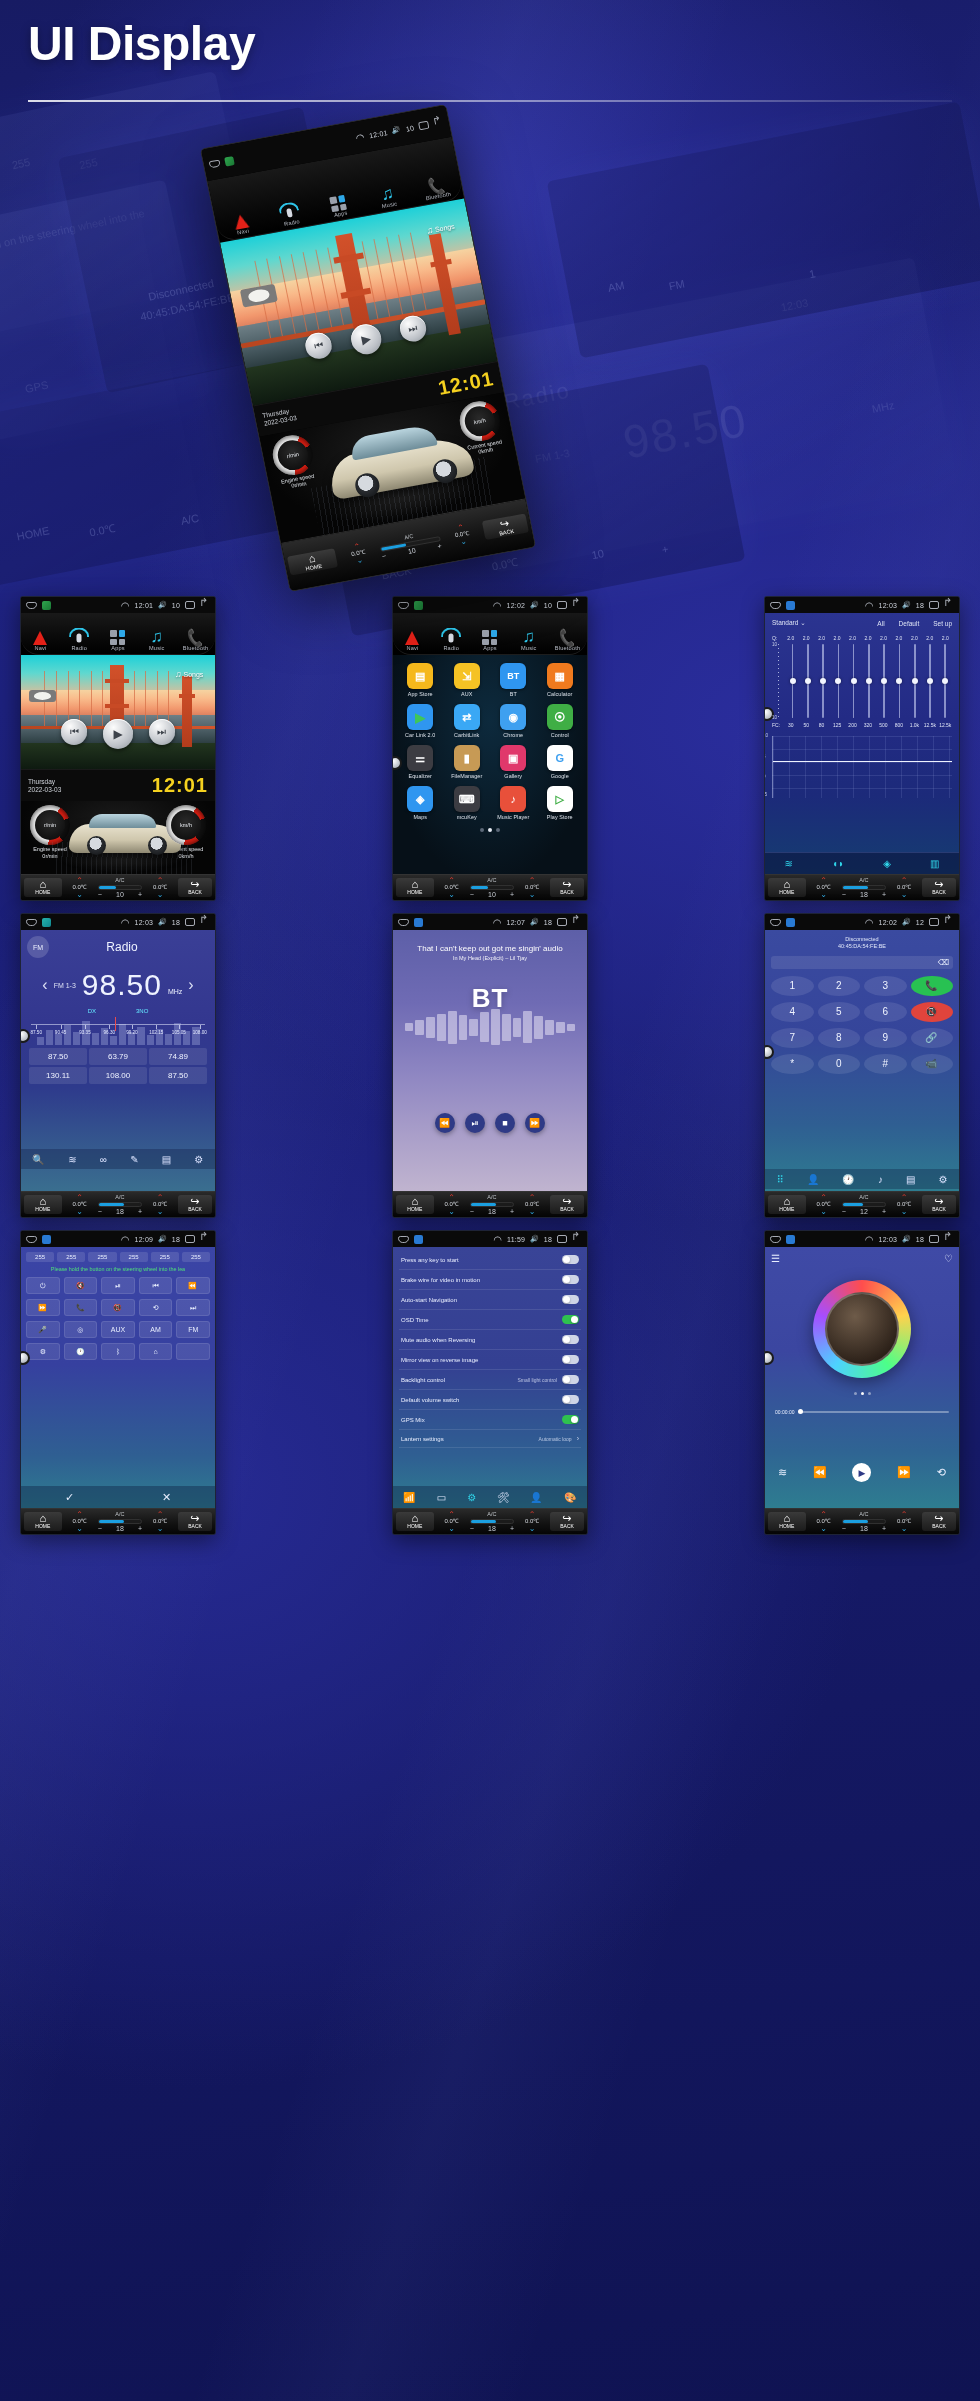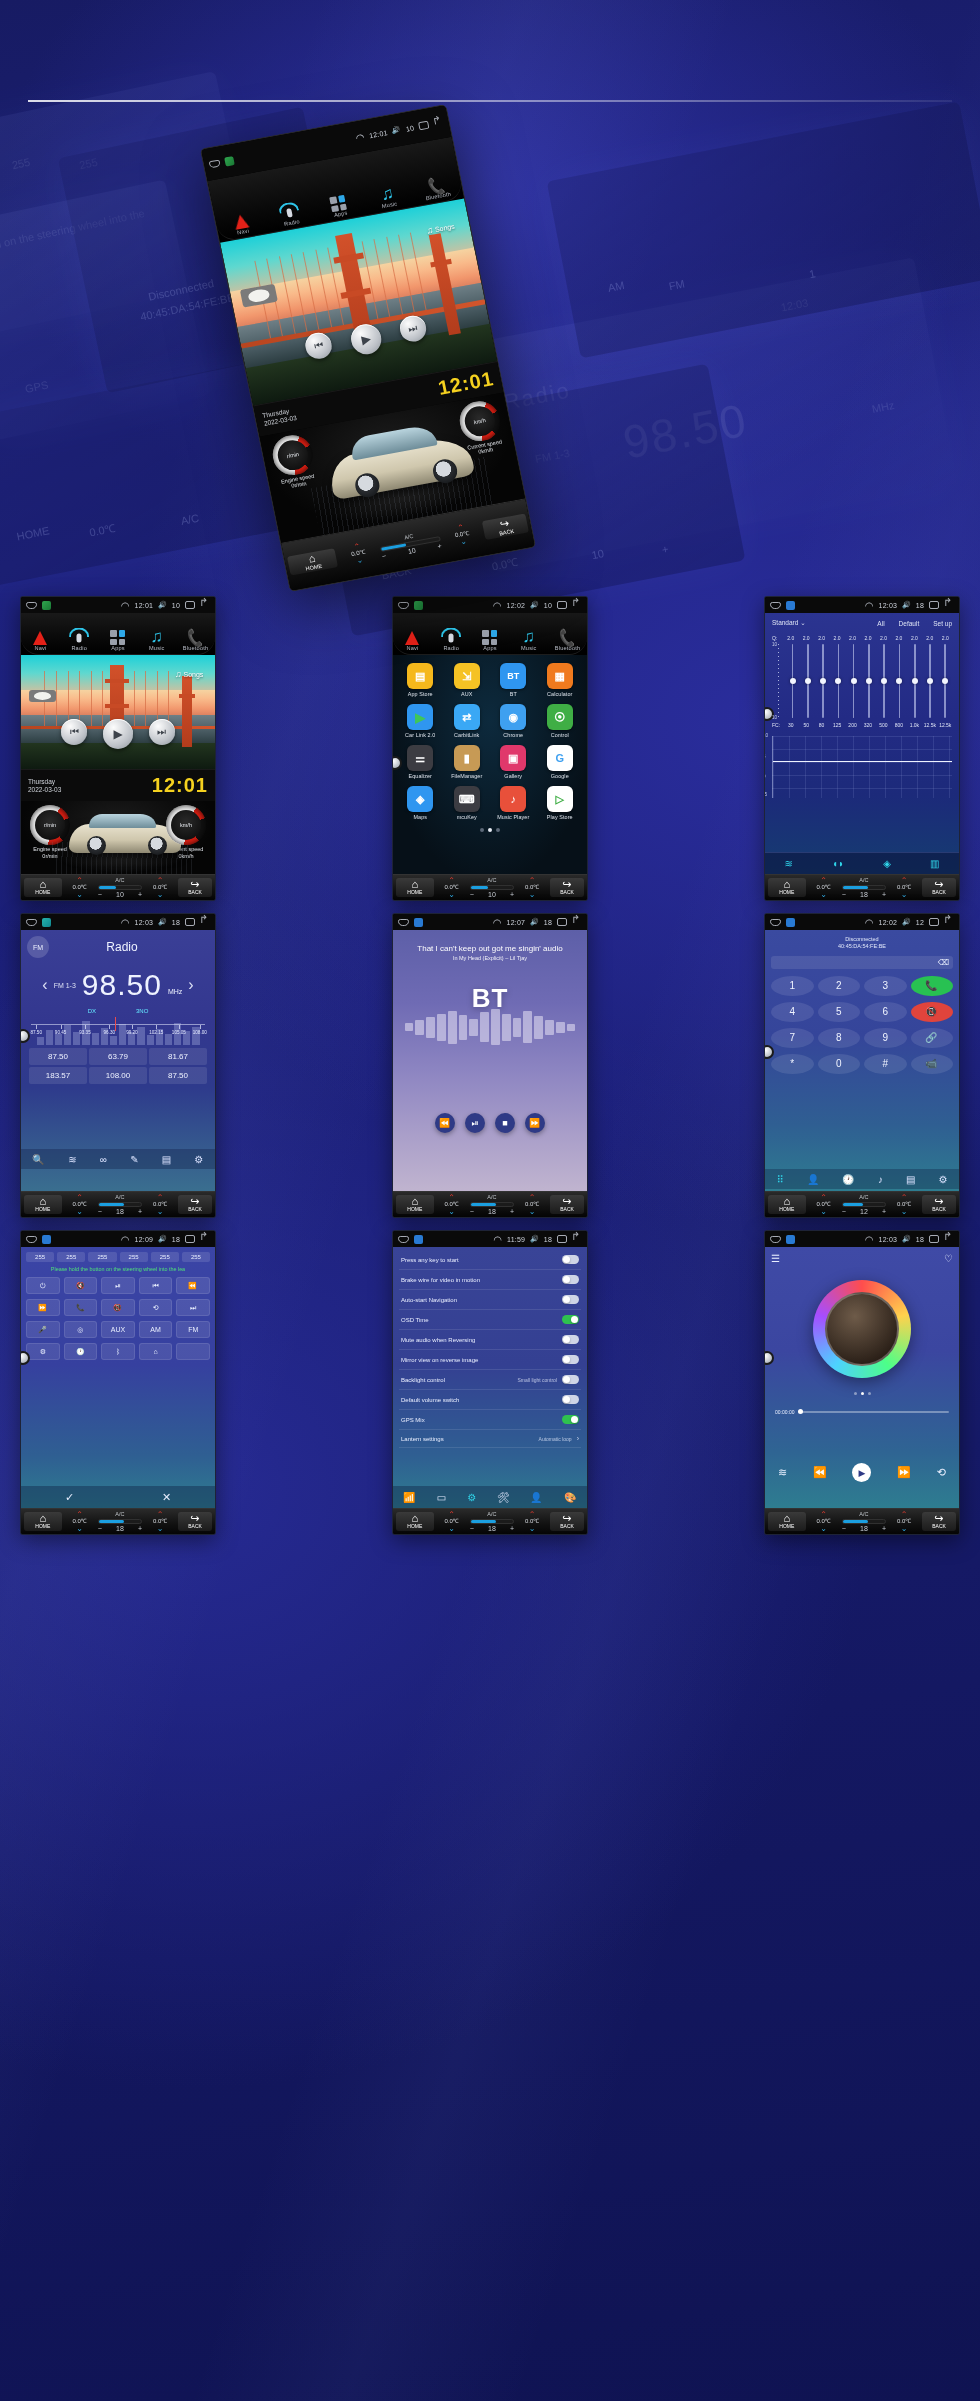--- a/index.html
+++ b/index.html
@@ -563,20 +563,21 @@
   <span class="gtxt" style="left:40px; top:140px;">BACK</span>
   <span class="gtxt" style="left:150px; top:150px;">0.0℃</span>
   <span class="gtxt" style="left:250px; top:160px;">10</span>
   <span class="gtxt" style="left:320px; top:168px;">+</span>
 </div>
 <div class="ghost" style="left:-30px; top:200px; width:220px; height:220px; transform:rotate(-12deg);">
   <span class="gtxt" style="left:40px; top:170px;">GPS</span>
 </div>
 
 <div class="header">
+  <h1>UI Display</h1>
   <div class="rule"></div>
 </div>
 
 <div class="hero-wrap">
   <div class="device">
 
     <div class="statusbar">
       <div class="sb-left">
         <span class="sb-ico home-tile"></span>
         <span class="sb-ico appicon green"></span>
@@ -1232,22 +1233,22 @@
         <span class="tick" style="left:72%"></span>
           <span class="lbl" style="left:72%">102.15</span>
         <span class="tick" style="left:85%"></span>
           <span class="lbl" style="left:85%">105.05</span>
         <span class="tick" style="left:97%"></span>
           <span class="lbl" style="left:97%">108.00</span>
       </div>
       <div class="presets">
         <div>87.50</div>
         <div>63.79</div>
-        <div>81.67</div>
-        <div>183.57</div>
+        <div>74.89</div>
+        <div>130.11</div>
         <div>108.00</div>
         <div>87.50</div>
       </div>
       <div class="toolrow">
         <span>🔍</span>
         <span>≋</span>
         <span>∞</span>
         <span>✎</span>
         <span>▤</span>
         <span>⚙</span>

